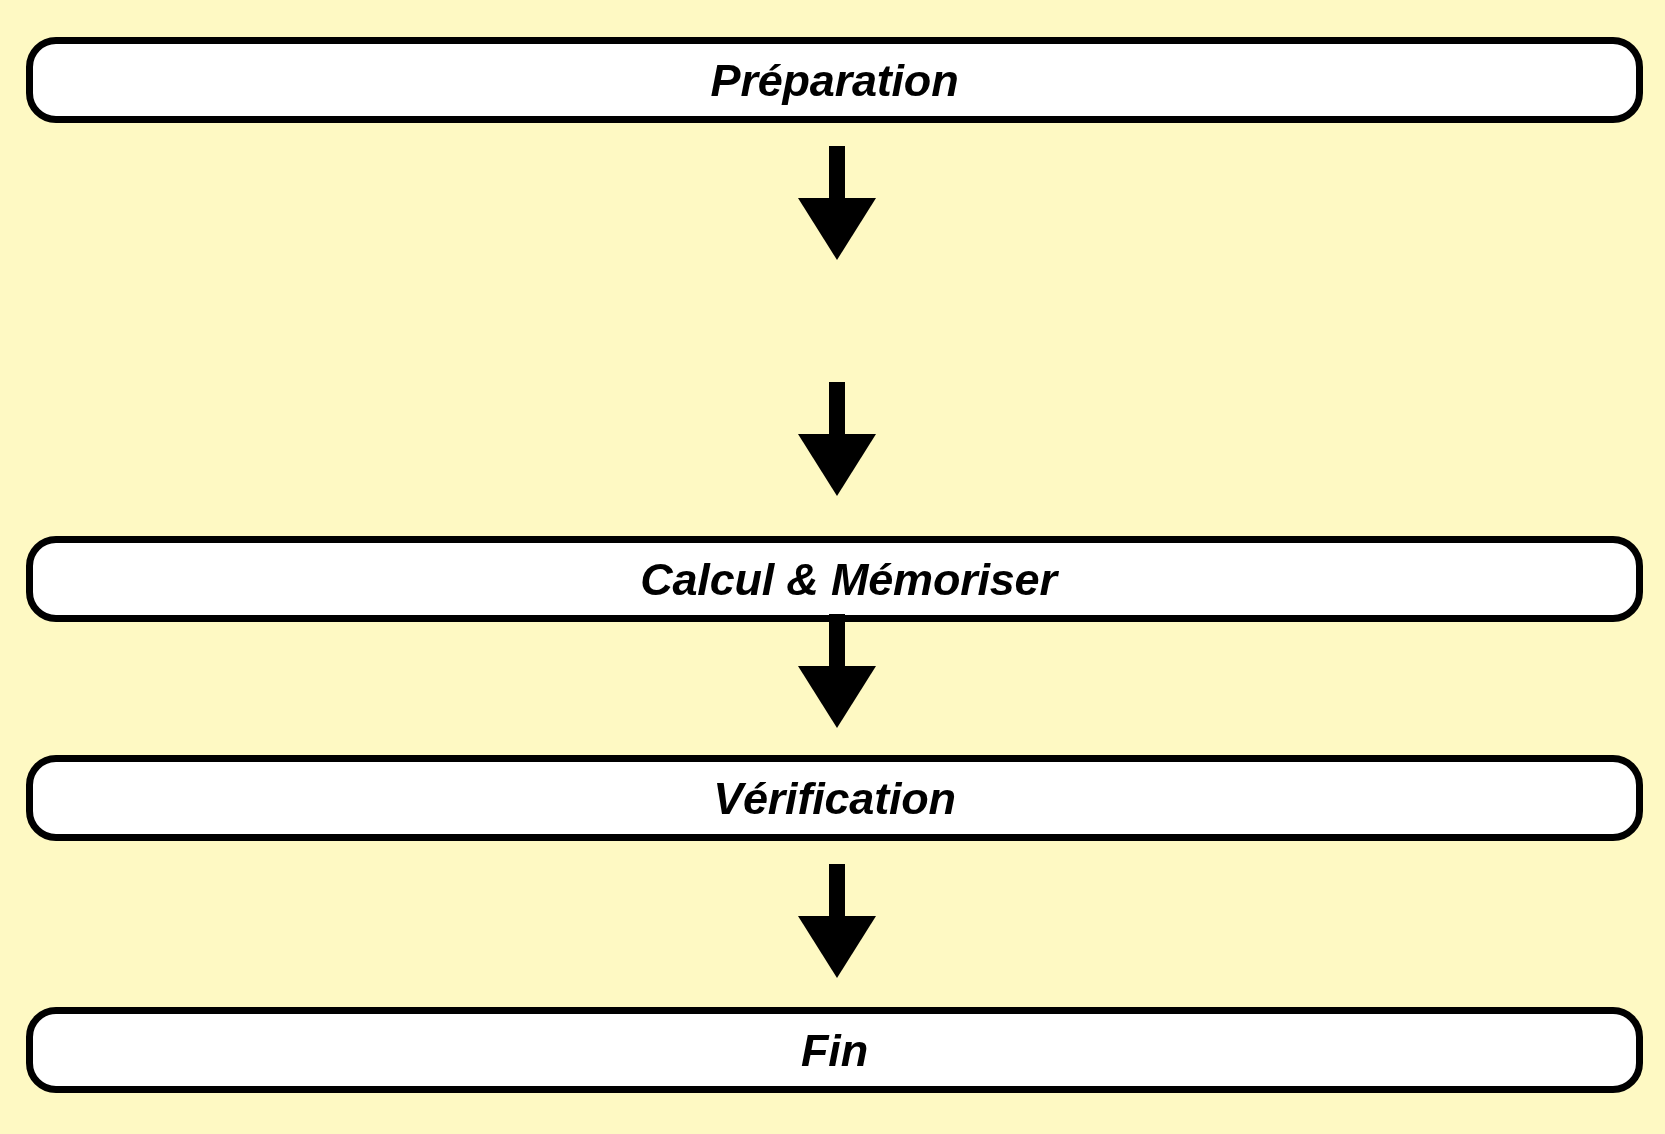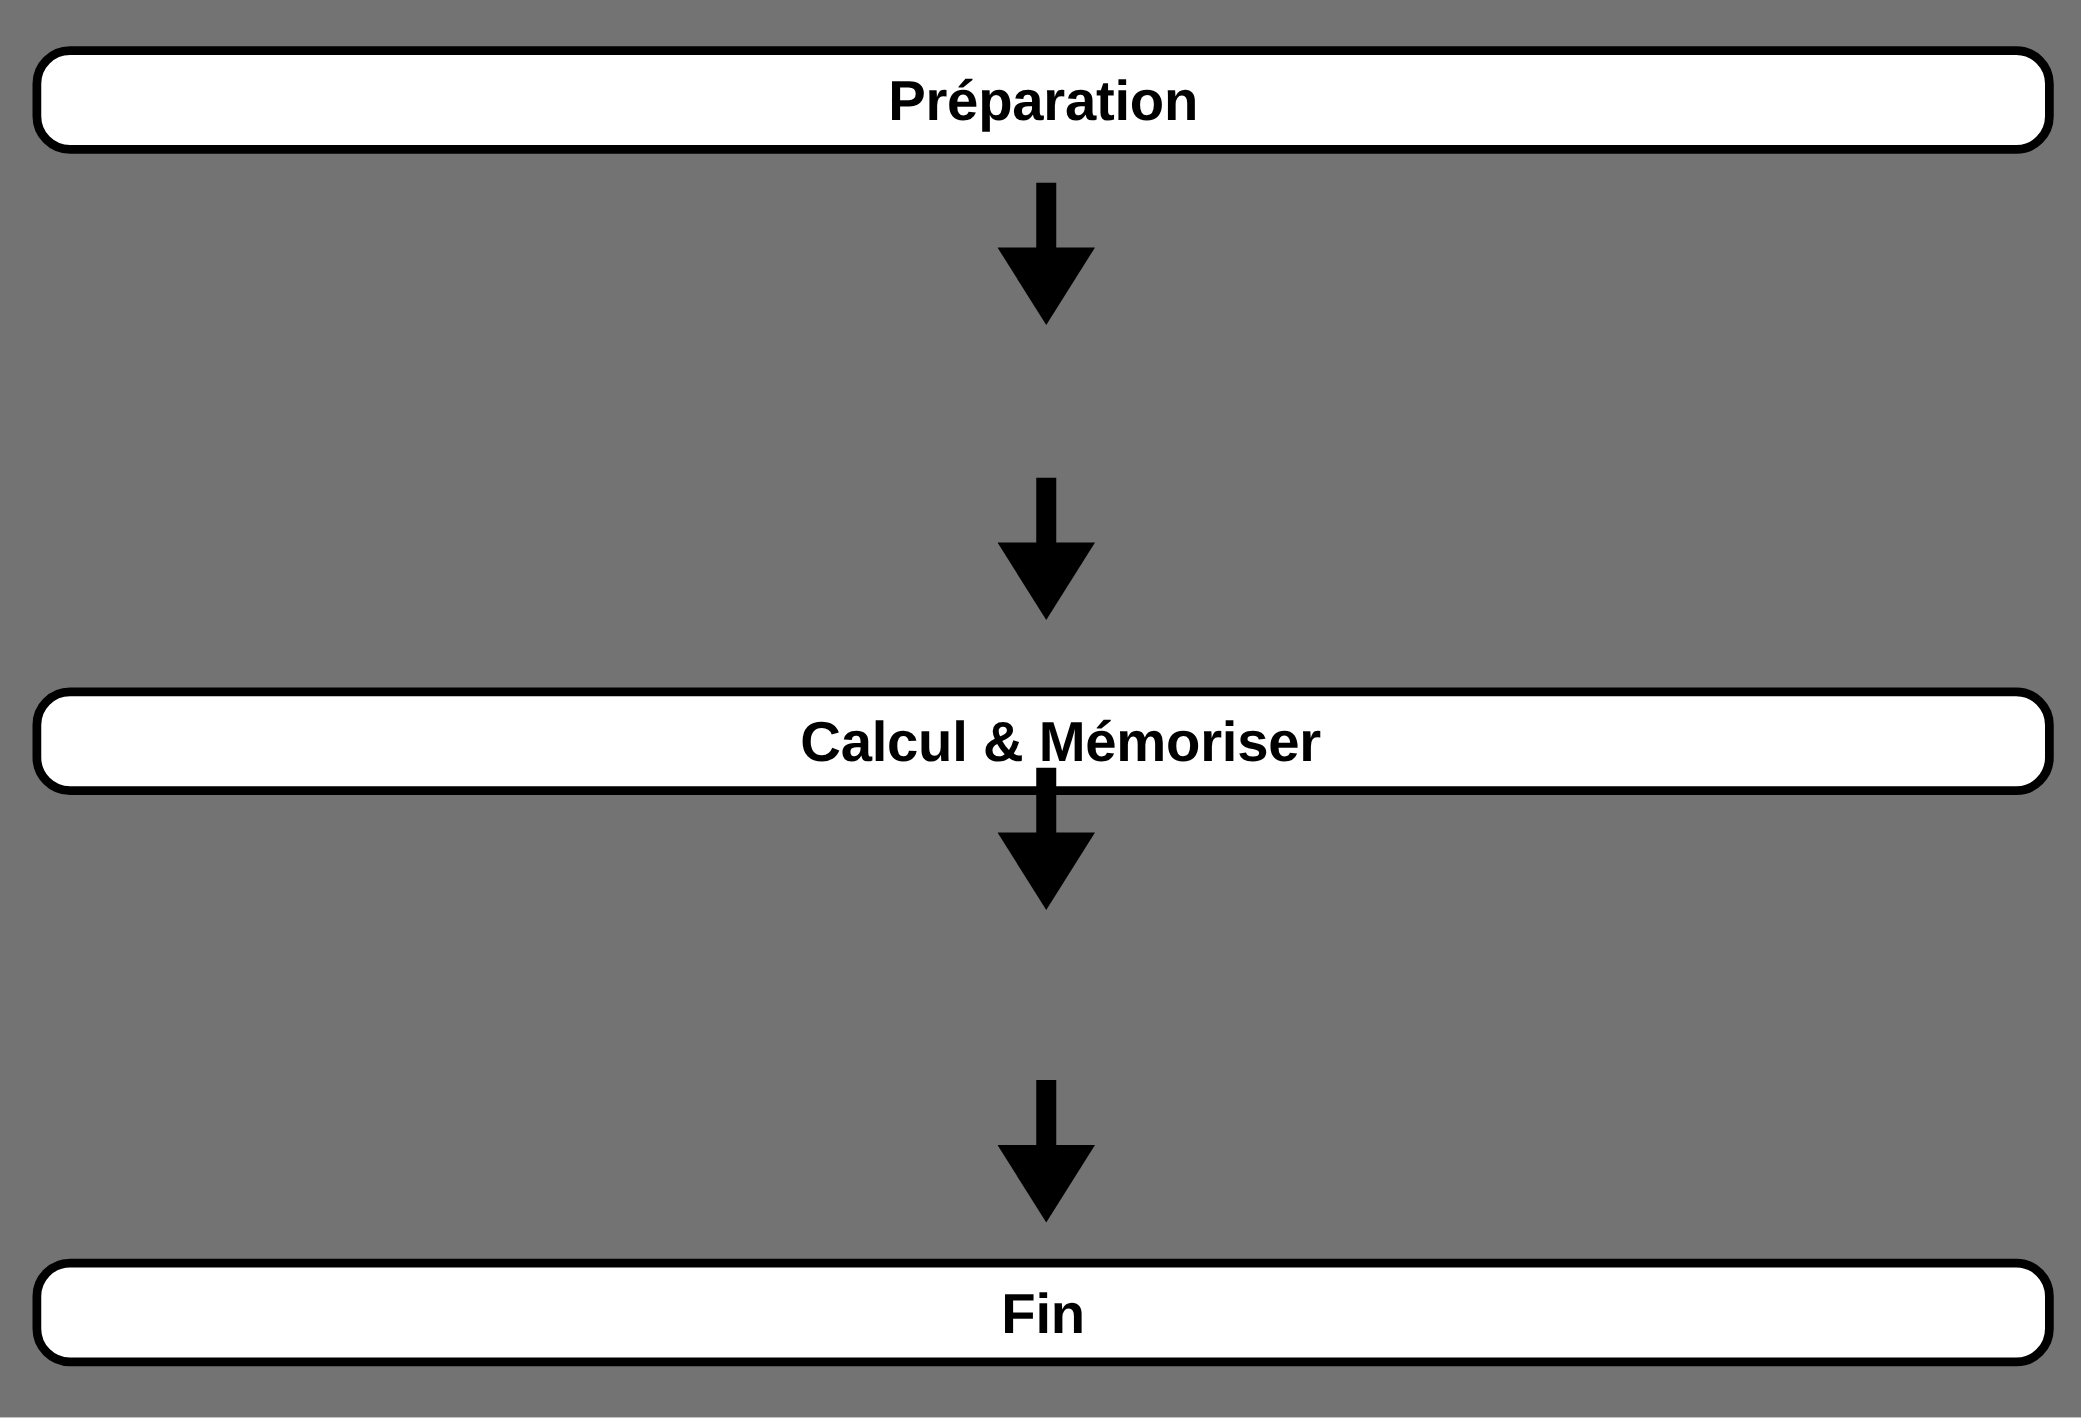--- a/index.html
+++ b/index.html
@@ -8,22 +8,23 @@
     padding: 0;
     background: #ffffff;
   }
   body {
     font-family: "Liberation Sans", "DejaVu Sans", sans-serif;
   }
   #flow-root {
     position: relative;
     width: 1665px;
     height: 1134px;
-    background: #737373;
+    background: #fef9c3;
     overflow: hidden;
+    font-style: italic;
   }
   .node {
     position: absolute;
     left: 26px;
     width: 1617px;
     height: 86px;
     box-sizing: border-box;
     border: 7px solid #000000;
     border-radius: 30px;
     background: #ffffff;
@@ -49,21 +50,21 @@
     display: block;
   }
   .connector svg {
     display: block;
     width: 78px;
     height: 114px;
   }
   
   .node-0 { top: 37px; }
   .node-1 { top: 276px; }
-  .node-2 { top: 550px; padding-left: 28px; }
+  .node-2 { top: 536px; padding-left: 28px; }
   .node-3 { top: 755px; }
   .node-4 { top: 1007px; }
   
   .conn-0 { top: 146px; }
   .conn-1 { top: 382px; }
   .conn-2 { top: 614px; }
   .conn-3 { top: 864px; }
 </style>
 </head>
 <body>
@@ -99,20 +100,23 @@
 
   <div class="connector conn-2">
     <svg viewBox="0 0 78 114" xmlns="http://www.w3.org/2000/svg" aria-hidden="true">
       <g>
         <rect x="31" y="0" width="16" height="53" fill="#000000"></rect>
         <polygon points="0,52 78,52 39,114" fill="#000000"></polygon>
       </g>
     </svg>
   </div>
 
+  <div class="node node-3">
+    <span class="node-label">Vérification</span>
+  </div>
 
   <div class="connector conn-3">
     <svg viewBox="0 0 78 114" xmlns="http://www.w3.org/2000/svg" aria-hidden="true">
       <g>
         <rect x="31" y="0" width="16" height="53" fill="#000000"></rect>
         <polygon points="0,52 78,52 39,114" fill="#000000"></polygon>
       </g>
     </svg>
   </div>
 

